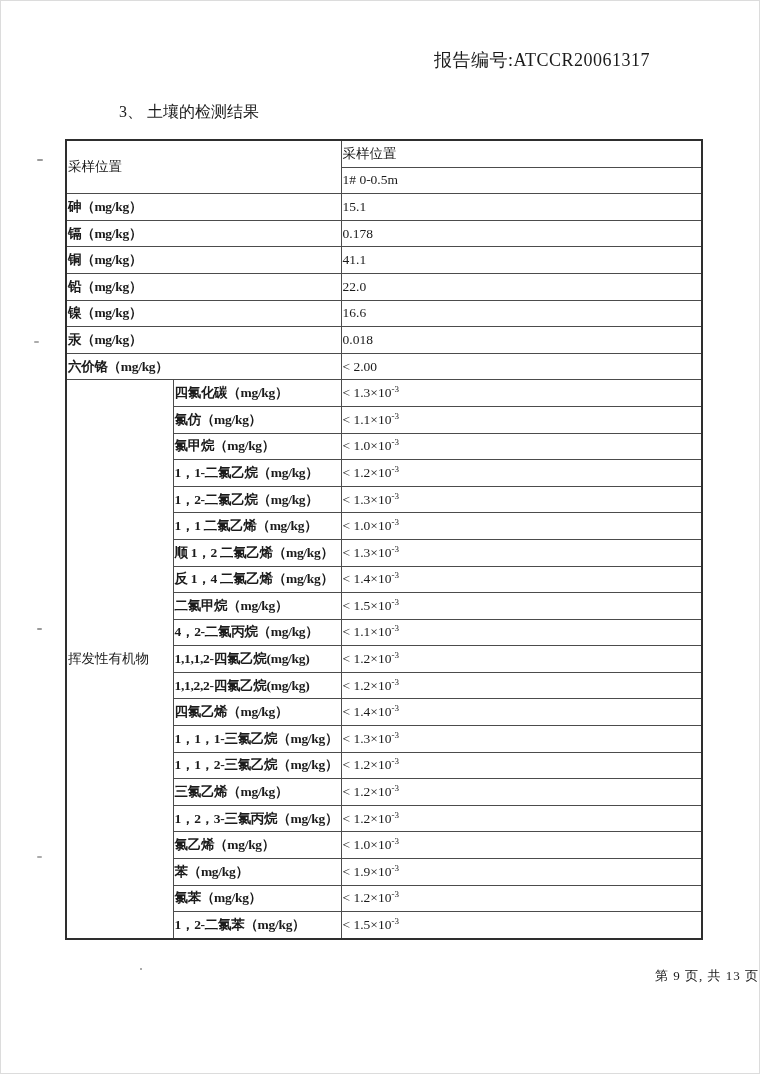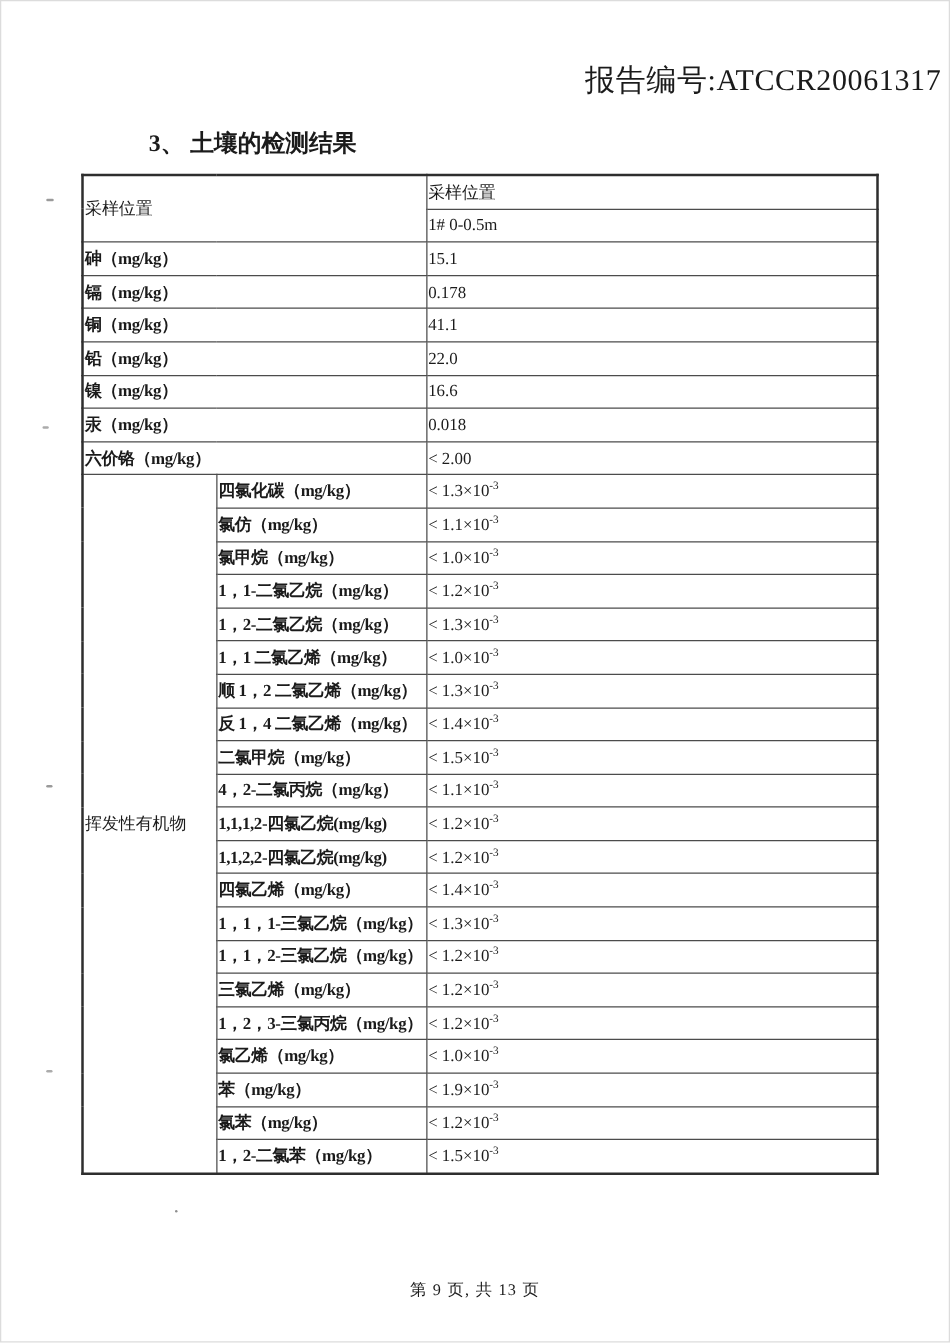--- a/index.html
+++ b/index.html
@@ -11,30 +11,30 @@
     position: relative;
     overflow: hidden;
   }
   .page {
     position: absolute; left: 0; top: 0; right: 0; bottom: 0;
     border: 1px solid #dcdcdc;
     background: #ffffff;
   }
   .report-no {
     position: absolute;
-    left: 467px; top: 47px;
-    font-size: 24px;
+    left: 433px; top: 47px;
+    font-size: 18px;
     letter-spacing: 0.5px;
     white-space: nowrap;
   }
   .section-title {
     position: absolute;
     left: 118px; top: 101px;
-    font-size: 19px;
-    font-weight: 700;
+    font-size: 16px;
+    font-weight: 400;
     white-space: nowrap;
   }
   table.soil {
     position: absolute;
     left: 64px; top: 138px;
     width: 636px;
     border-collapse: collapse;
     table-layout: fixed;
     border: 2px solid #2e2e2e;
   }
@@ -51,22 +51,22 @@
   td.hdr-item { height: 57px; font-size: 14px; }
   td.hdr-loc { height: 30px; font-size: 14px; }
   td.hdr-sample { height: 27px; font-size: 14px; }
   td.group-cell { font-size: 13.5px; }
   td.item-cell { font-size: 13px; letter-spacing: -0.3px; font-weight: bold; }
   td.value-cell { font-size: 14px; }
   td.value-cell sup { font-size: 9px; line-height: 0; }
   .footer {
     position: absolute;
     left: 0; width: 100%;
-    top: 1022px;
-    text-align: center;
+    top: 966px;
+    text-align: right;
     font-size: 13px;
     letter-spacing: 1px;
   }
   .artifact { position: absolute; background: #9a9a9a; border-radius: 1px; }
   .a1 { left: 36px; top: 158px; width: 6px; height: 2px; }
   .a2 { left: 33px; top: 340px; width: 5px; height: 2px; background:#ababab; }
   .a3 { left: 36px; top: 627px; width: 5px; height: 2px; }
   .a4 { left: 36px; top: 855px; width: 5px; height: 2px; background:#ababab; }
   .a5 { left: 139px; top: 967px; width: 2px; height: 2px; background:#8f8f8f; }
 </style>

